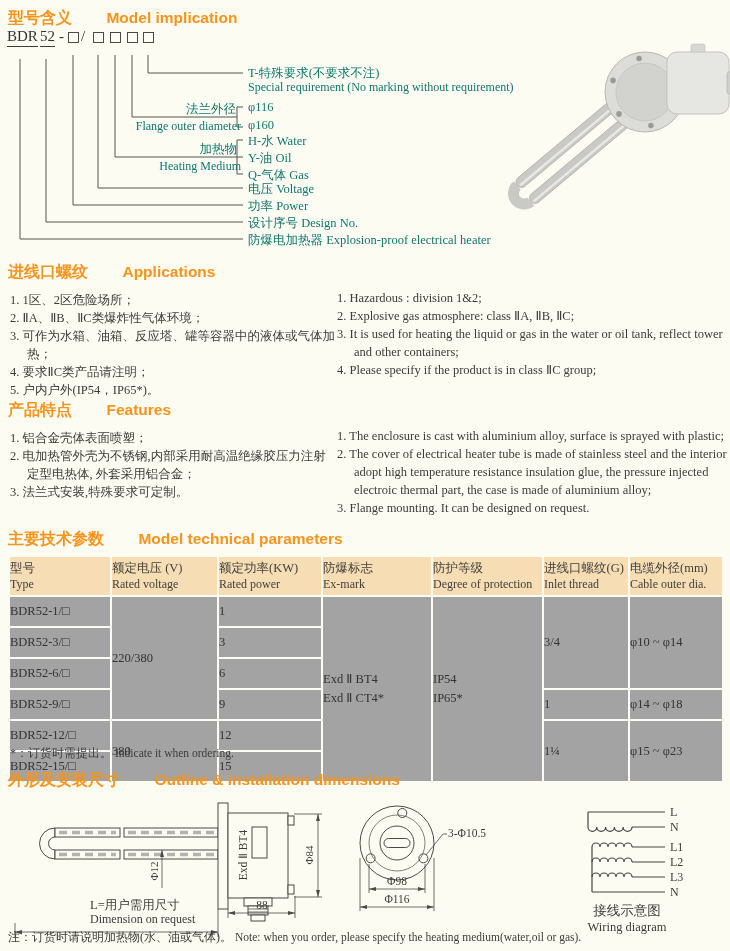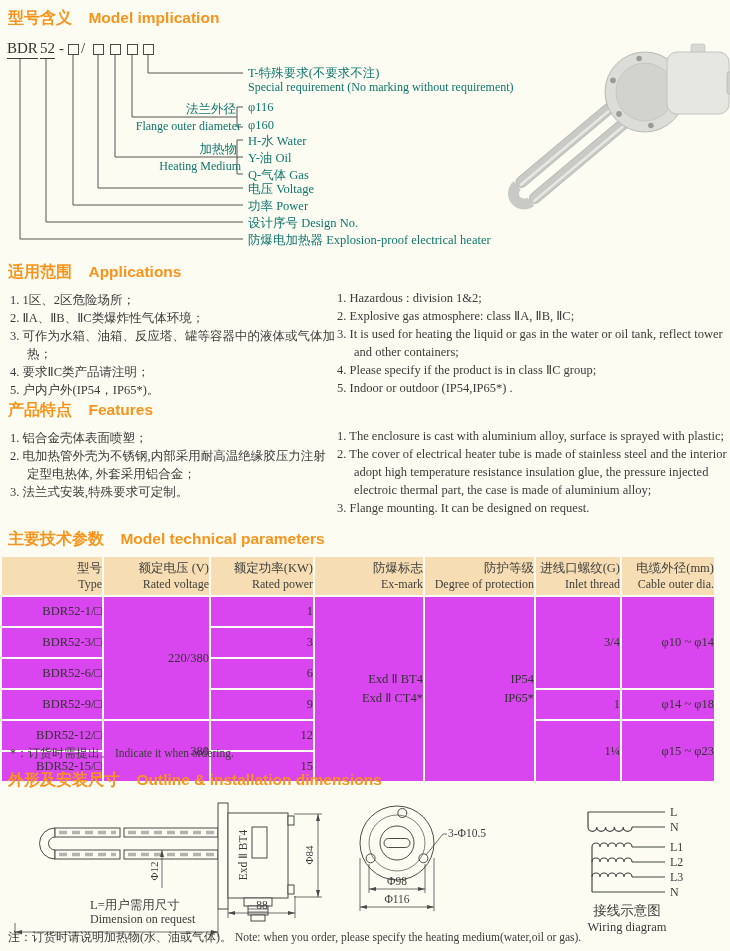--- a/index.html
+++ b/index.html
@@ -7,62 +7,62 @@
   body {
     position:relative; width:730px; height:951px; overflow:hidden;
     background:#fdfcf2; color:#3b3b3b;
     font-family:"Liberation Serif", serif;
   }
   .abs { position:absolute; }
   .sec-title {
     position:absolute; font-family:"Liberation Sans", sans-serif;
     font-weight:700; font-size:16px; color:#f7941d; white-space:nowrap;
   }
-  .sec-title .en { margin-left:12px; font-size:15.5px; }
+  .sec-title .en { margin-left:30px; font-size:15.5px; }
 
   
   .code-el { position:absolute; top:0; font-size:15px; color:#333; white-space:nowrap; }
   .u { border-bottom:1.5px solid #3b3b3b; padding-bottom:1px; }
   .mbox { position:absolute; top:4px; width:11px; height:11px; border:1px solid #4a4a4a; background:transparent; }
 
   
   .dlabel { position:absolute; font-size:12.5px; color:#0f766e; white-space:nowrap; }
   .dlabel-c { text-align:right; }
 
   
   .list { position:absolute; list-style:none; font-size:12.5px; line-height:18px; color:#3b3b3b; }
   .list li { padding-left:17px; text-indent:-17px; }
 
   
   table.params {
-    position:absolute; left:0; top:555px; width:714px;
-    border-collapse:collapse; table-layout:fixed; text-align:right;
+    position:absolute; left:8px; top:555px; width:714px;
+    border-collapse:collapse; table-layout:fixed; text-align:left;
   }
   .params th, .params td { border:2.5px solid #fdfcf2; vertical-align:middle; }
   .params th { background:#f6ddb3; font-weight:normal; height:40px; color:#3f3f3f; }
   .params th .h-zh { font-size:12.5px; }
   .params th .h-en { font-size:12px; }
-  .params td { background:#d946ef; height:31px; font-size:12.5px; color:#333; }
+  .params td { background:#a3a3a3; height:31px; font-size:12.5px; color:#333; }
   .params td .two-line { line-height:19px; }
 
   .note-line { position:absolute; font-size:12px; color:#3b3b3b; white-space:nowrap; }
   .note-line .en { font-size:11.5px; }
 
   svg text { fill:#3b3b3b; font-family:"Liberation Serif", serif; }
   .drawing { position:absolute; }
 </style>
 </head>
 <body>
 
 <div class="sec-title" style="left:8px;top:8px">
   <span class="zh">型号含义</span>
   <span class="en">Model implication</span>
 </div>
 
-<div class="abs" style="left:0;top:40px;width:200px;height:20px">
+<div class="abs" style="left:0;top:28px;width:200px;height:20px">
   <span class="code-el u" style="left:7px">BDR</span>
   <span class="code-el u" style="left:40px">52</span>
   <span class="code-el" style="left:59px">-</span>
   <span class="mbox" style="left:68px"></span>
   <span class="code-el" style="left:81px">/</span>
   <span class="mbox" style="left:93px"></span>
   <span class="mbox" style="left:110px"></span>
   <span class="mbox" style="left:127px"></span>
   <span class="mbox" style="left:143px"></span>
 </div>
@@ -112,37 +112,36 @@
       <circle cx="176" cy="38.1" r="2.8"></circle>
   </g>
   <rect x="196" y="12" width="14" height="10" rx="2" fill="#d8d8d5" stroke="#bcbcb9" stroke-width="0.6"></rect>
   <rect x="172" y="20" width="62" height="62" rx="10" fill="#e6e6e3" stroke="#c2c2bf"></rect>
   <rect x="232" y="40" width="16" height="22" rx="2" fill="#cfcfcc" stroke="#b0b0ad" stroke-width="0.6"></rect>
   <path d="M236 41 V61 M240 41 V61 M244 41 V61" stroke="#b0b0ad" stroke-width="1" fill="none"></path>
   <rect x="248" y="44" width="10" height="14" rx="2" fill="#c4c4c1" stroke="#aaaaa7" stroke-width="0.6"></rect>
 </svg>
 
 <div class="sec-title" style="left:8px;top:262px">
-  <span class="zh">适用范围</span>
+  <span class="zh">进线口螺纹</span>
   <span class="en">Applications</span>
 </div>
 
 <ul class="list" style="left:10px;top:291px;width:326px">
   <li>1. 1区、2区危险场所；</li>
   <li>2. ⅡA、ⅡB、ⅡC类爆炸性气体环境；</li>
   <li>3. 可作为水箱、油箱、反应塔、罐等容器中的液体或气体加热；</li>
   <li>4. 要求ⅡC类产品请注明；</li>
   <li>5. 户内户外(IP54，IP65*)。</li>
 </ul>
 <ul class="list" style="left:337px;top:289px;width:392px">
   <li>1. Hazardous : division 1&amp;2;</li>
   <li>2. Explosive gas atmosphere: class ⅡA, ⅡB, ⅡC;</li>
   <li>3. It is used for heating the liquid or gas in the water or oil tank, reflect tower and other containers;</li>
   <li>4. Please specify if the product is in class ⅡC group;</li>
-  <li>5. Indoor or outdoor (IP54,IP65*) .</li>
 </ul>
 
 <div class="sec-title" style="left:8px;top:400px">
   <span class="zh">产品特点</span>
   <span class="en">Features</span>
 </div>
 
 <ul class="list" style="left:10px;top:429px;width:326px">
   <li>1. 铝合金壳体表面喷塑；</li>
   <li>2. 电加热管外壳为不锈钢,内部采用耐高温绝缘胶压力注射定型电热体, 外套采用铝合金；</li>

